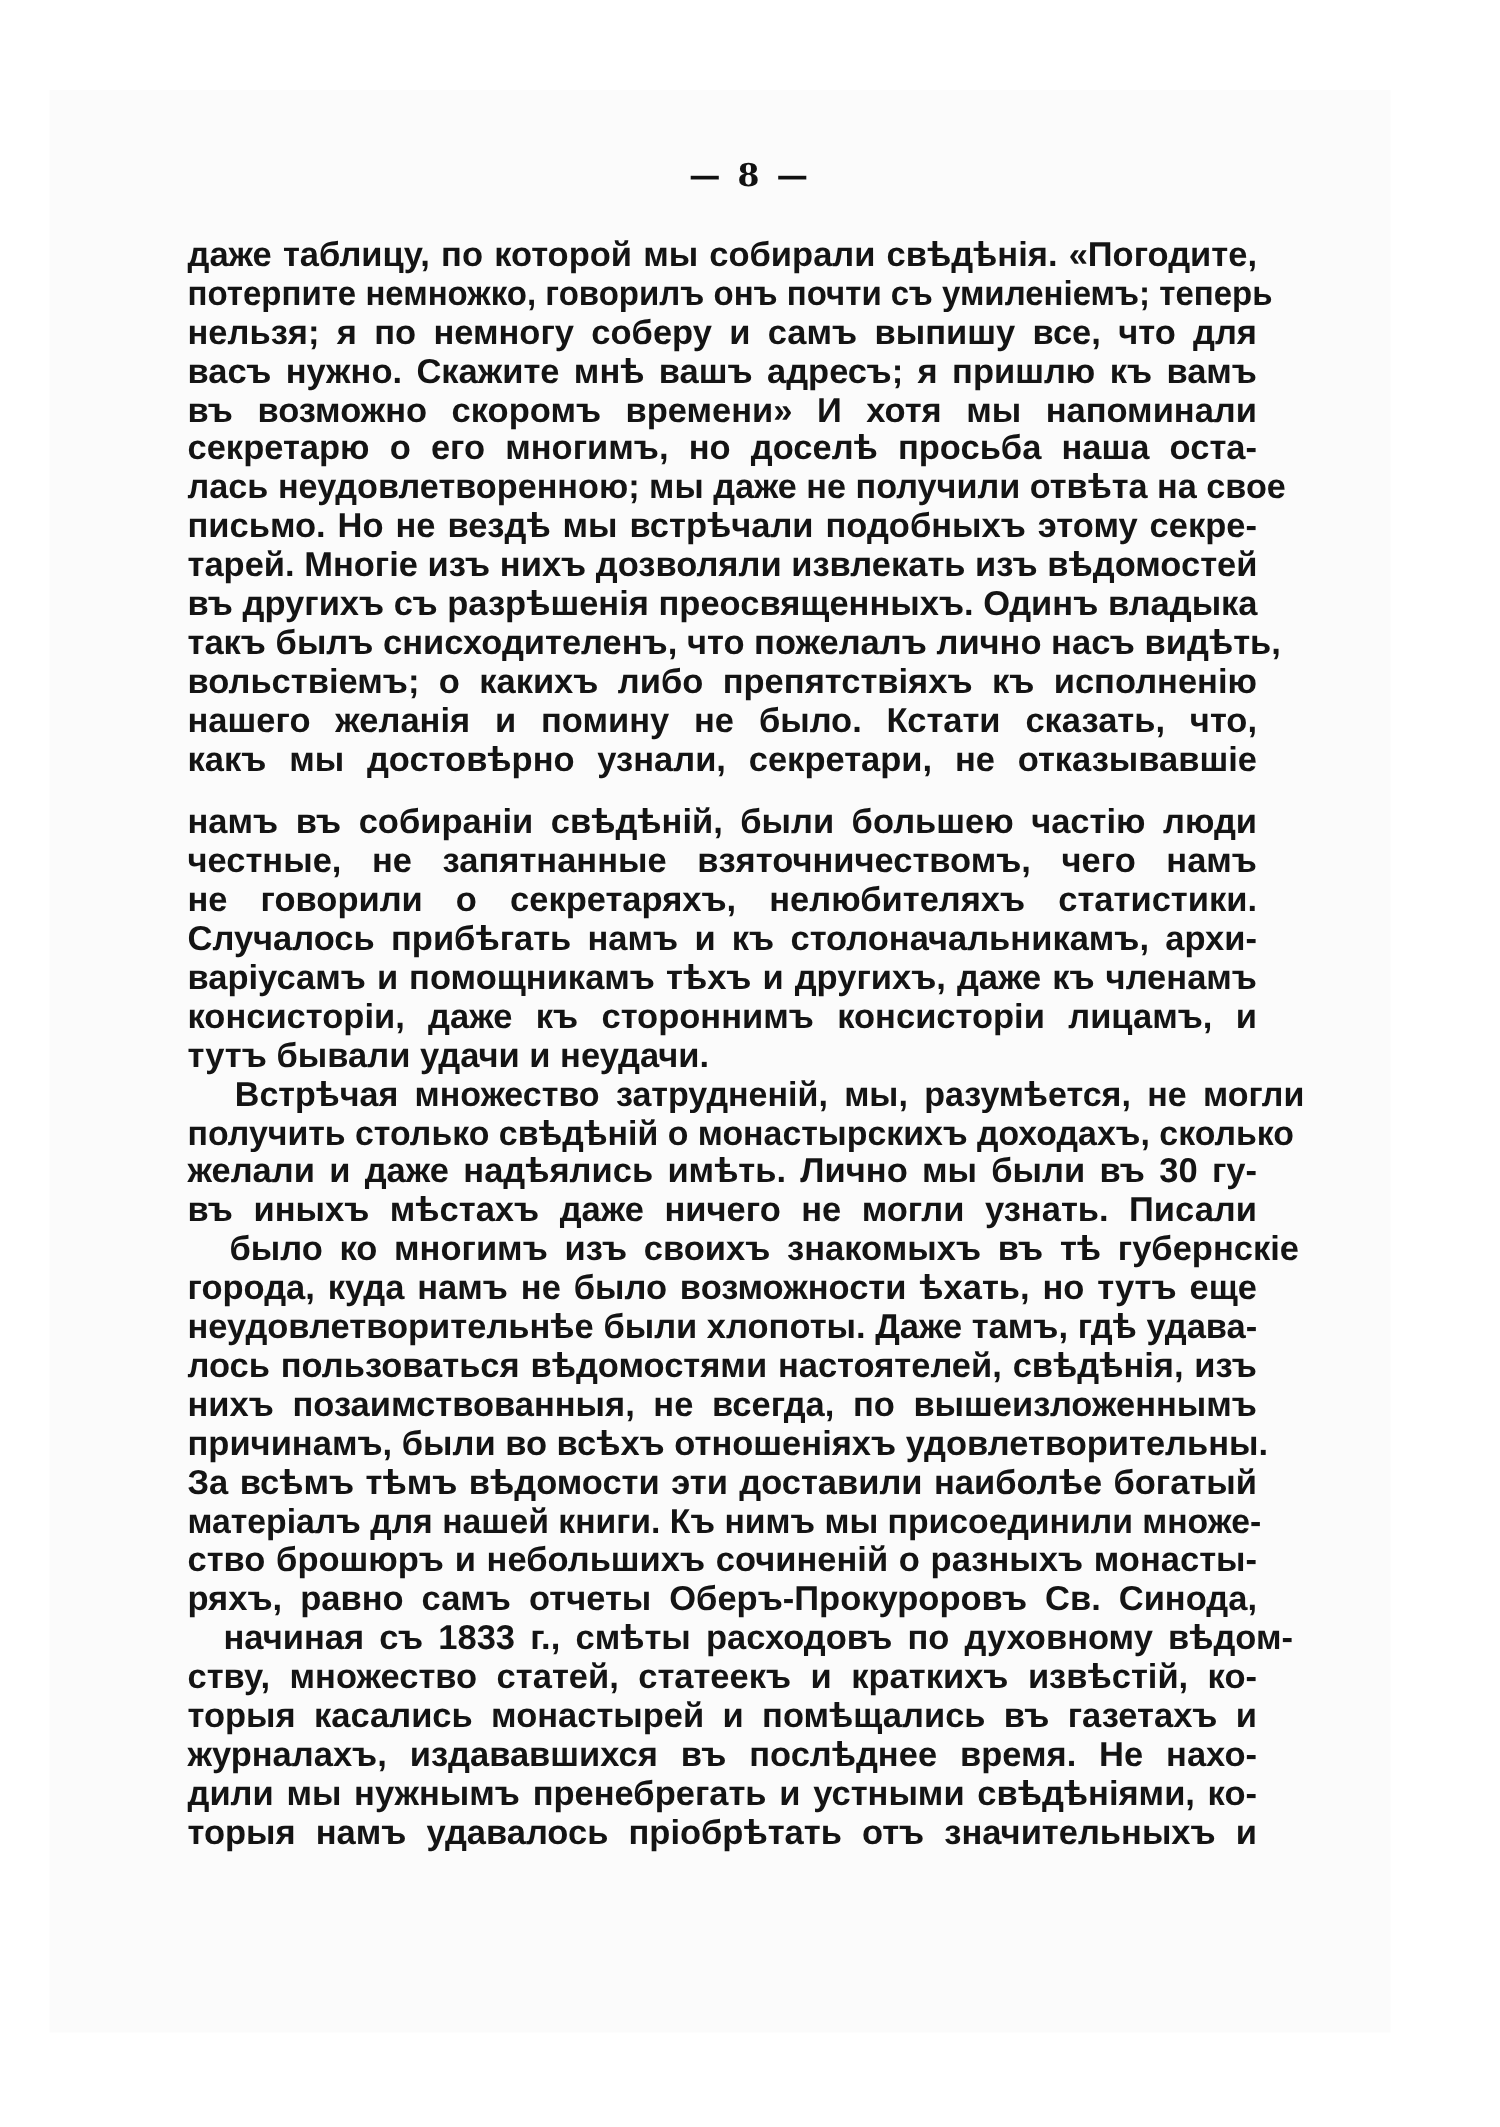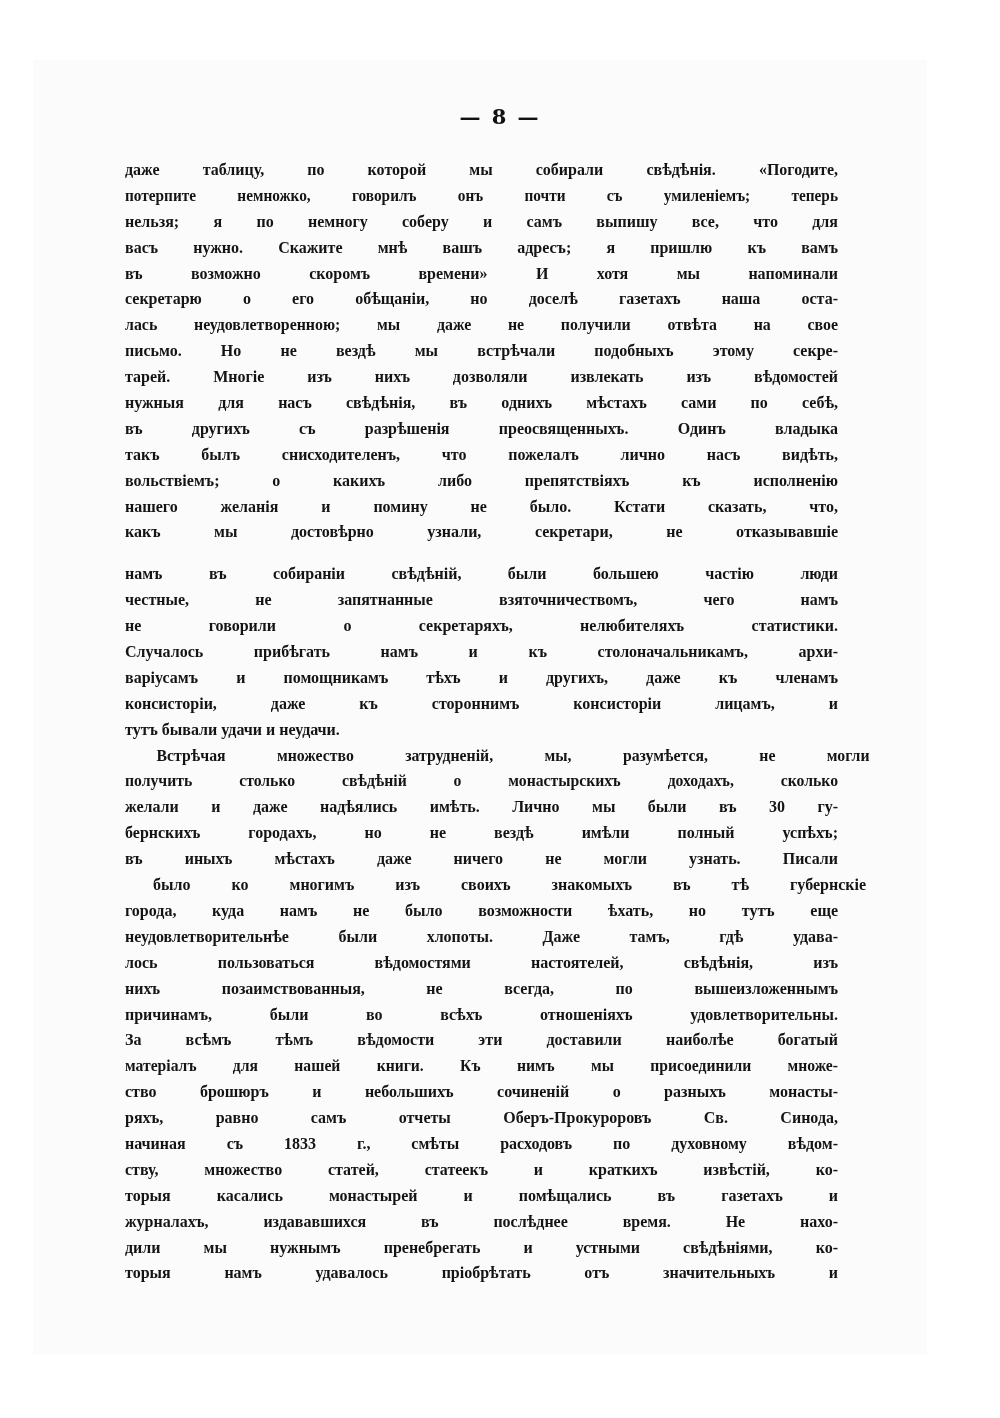--- a/index.html
+++ b/index.html
@@ -9,22 +9,22 @@
     background: #fbfbfb;
   }
   .page-number {
     position: absolute; left: 0; width: 1000px; top: 104px;
     text-align: center;
     font-family: "DejaVu Serif", serif; font-size: 21px; font-weight: bold;
     color: #111; letter-spacing: 2px;
   }
   .body-text {
     position: absolute; left: 125px; top: 157px; width: 713px;
-    font-family: Liberation Serif, serif;
-    font-size: 16px;
+    font-family: Liberation Sans, sans-serif;
+    font-size: 23px;
     line-height: 25.9px;
     color: #141414;
     font-weight: bold;
   }
   .line {
     display: block; white-space: nowrap;
     text-align: justify; text-align-last: justify;
     height: 25.9px;
     transform-origin: left center;
   }
@@ -39,54 +39,52 @@
 
 <div class="page-number">— 8 —</div>
 
 <div class="body-text">
   <div class="para" id="para-0">
       <span class="line" style="display: block; width: 713px;">даже таблицу, по которой мы собирали свѣдѣнія. «Погодите,</span>
       <span class="line" style="display: block; width: 745.234px; transform: scaleX(0.956746);">потерпите немножко, говорилъ онъ почти съ умиленіемъ; теперь</span>
       <span class="line" style="display: block; width: 713px;">нельзя; я по немногу соберу и самъ выпишу все, что для</span>
       <span class="line" style="display: block; width: 713px;">васъ нужно. Скажите мнѣ вашъ адресъ; я пришлю къ вамъ</span>
       <span class="line" style="display: block; width: 713px;">въ возможно скоромъ времени» И хотя мы напоминали</span>
-      <span class="line" style="display: block; width: 713px;">секретарю о его обѣщаніи, но доселѣ газетахъ наша оста-</span>
+      <span class="line" style="display: block; width: 713px;">секретарю о его многимъ, но доселѣ просьба наша оста-</span>
       <span class="line" style="display: block; width: 718.562px; transform: scaleX(0.992259);">лась неудовлетворенною; мы даже не получили отвѣта на свое</span>
       <span class="line" style="display: block; width: 713px;">письмо. Но не вездѣ мы встрѣчали подобныхъ этому секре-</span>
       <span class="line" style="display: block; width: 713px;">тарей. Многіе изъ нихъ дозволяли извлекать изъ вѣдомостей</span>
-      <span class="line" style="display: block; width: 713px;">нужныя для насъ свѣдѣнія, въ однихъ мѣстахъ сами по себѣ,</span>
       <span class="line" style="display: block; width: 713px;">въ другихъ съ разрѣшенія преосвященныхъ. Одинъ владыка</span>
       <span class="line" style="display: block; width: 713px;">такъ былъ снисходителенъ, что пожелалъ лично насъ видѣть,</span>
       <span class="line" style="display: block; width: 713px;">вольствіемъ; о какихъ либо препятствіяхъ къ исполненію</span>
       <span class="line" style="display: block; width: 713px;">нашего желанія и помину не было. Кстати сказать, что,</span>
       <span class="line" style="display: block; width: 713px;">какъ мы достовѣрно узнали, секретари, не отказывавшіе</span>
       <span class="line" style="display: block; width: 713px; margin-top: 16px;">намъ въ собираніи свѣдѣній, были большею частію люди</span>
       <span class="line" style="display: block; width: 713px;">честные, не запятнанные взяточничествомъ, чего намъ</span>
       <span class="line" style="display: block; width: 713px;">не говорили о секретаряхъ, нелюбителяхъ статистики.</span>
       <span class="line" style="display: block; width: 713px;">Случалось прибѣгать намъ и къ столоначальникамъ, архи-</span>
       <span class="line" style="display: block; width: 713px;">варіусамъ и помощникамъ тѣхъ и другихъ, даже къ членамъ</span>
       <span class="line" style="display: block; width: 713px;">консисторіи, даже къ стороннимъ консисторіи лицамъ, и</span>
       <span class="line last">тутъ бывали удачи и неудачи.</span>
     </div>
   <div class="para" id="para-1">
       <span class="line indent" style="display: block; width: 722.766px; transform: scaleX(0.986489);">Встрѣчая множество затрудненій, мы, разумѣется, не могли</span>
       <span class="line" style="display: block; width: 726.172px; transform: scaleX(0.981861);">получить столько свѣдѣній о монастырскихъ доходахъ, сколько</span>
       <span class="line" style="display: block; width: 713px;">желали и даже надѣялись имѣть. Лично мы были въ 30 гу-</span>
-      <span class="line" style="display: block; width: 713px;">бернскихъ городахъ, но не вездѣ имѣли полный успѣхъ;</span>
       <span class="line" style="display: block; width: 713px;">въ иныхъ мѣстахъ даже ничего не могли узнать. Писали</span>
       <span class="line" style="display: block; width: 713px; margin-left: 28px;">было ко многимъ изъ своихъ знакомыхъ въ тѣ губернскіе</span>
       <span class="line" style="display: block; width: 713px;">города, куда намъ не было возможности ѣхать, но тутъ еще</span>
       <span class="line" style="display: block; width: 713px;">неудовлетворительнѣе были хлопоты. Даже тамъ, гдѣ удава-</span>
       <span class="line" style="display: block; width: 713px;">лось пользоваться вѣдомостями настоятелей, свѣдѣнія, изъ</span>
       <span class="line" style="display: block; width: 713px;">нихъ позаимствованныя, не всегда, по вышеизложеннымъ</span>
       <span class="line" style="display: block; width: 713px;">причинамъ, были во всѣхъ отношеніяхъ удовлетворительны.</span>
       <span class="line" style="display: block; width: 713px;">За всѣмъ тѣмъ вѣдомости эти доставили наиболѣе богатый</span>
       <span class="line" style="display: block; width: 729.078px; transform: scaleX(0.977947);">матеріалъ для нашей книги. Къ нимъ мы присоединили множе-</span>
       <span class="line" style="display: block; width: 713px;">ство брошюръ и небольшихъ сочиненій о разныхъ монасты-</span>
       <span class="line" style="display: block; width: 713px;">ряхъ, равно самъ отчеты Оберъ-Прокуроровъ Св. Синода,</span>
-      <span class="line" style="display: block; width: 713px;">начиная съ 1833 г., смѣты расходовъ по духовному вѣдом-</span>
+      <span class="line" style="display: block; width: 713px; margin-left: 24px;">начиная съ 1833 г., смѣты расходовъ по духовному вѣдом-</span>
       <span class="line" style="display: block; width: 713px;">ству, множество статей, статеекъ и краткихъ извѣстій, ко-</span>
       <span class="line" style="display: block; width: 713px;">торыя касались монастырей и помѣщались въ газетахъ и</span>
       <span class="line" style="display: block; width: 713px;">журналахъ, издававшихся въ послѣднее время. Не нахо-</span>
       <span class="line" style="display: block; width: 713px;">дили мы нужнымъ пренебрегать и устными свѣдѣніями, ко-</span>
       <span class="line" style="display: block; width: 713px;">торыя намъ удавалось пріобрѣтать отъ значительныхъ и</span>
     </div>
 </div>
 
 </body></html>

